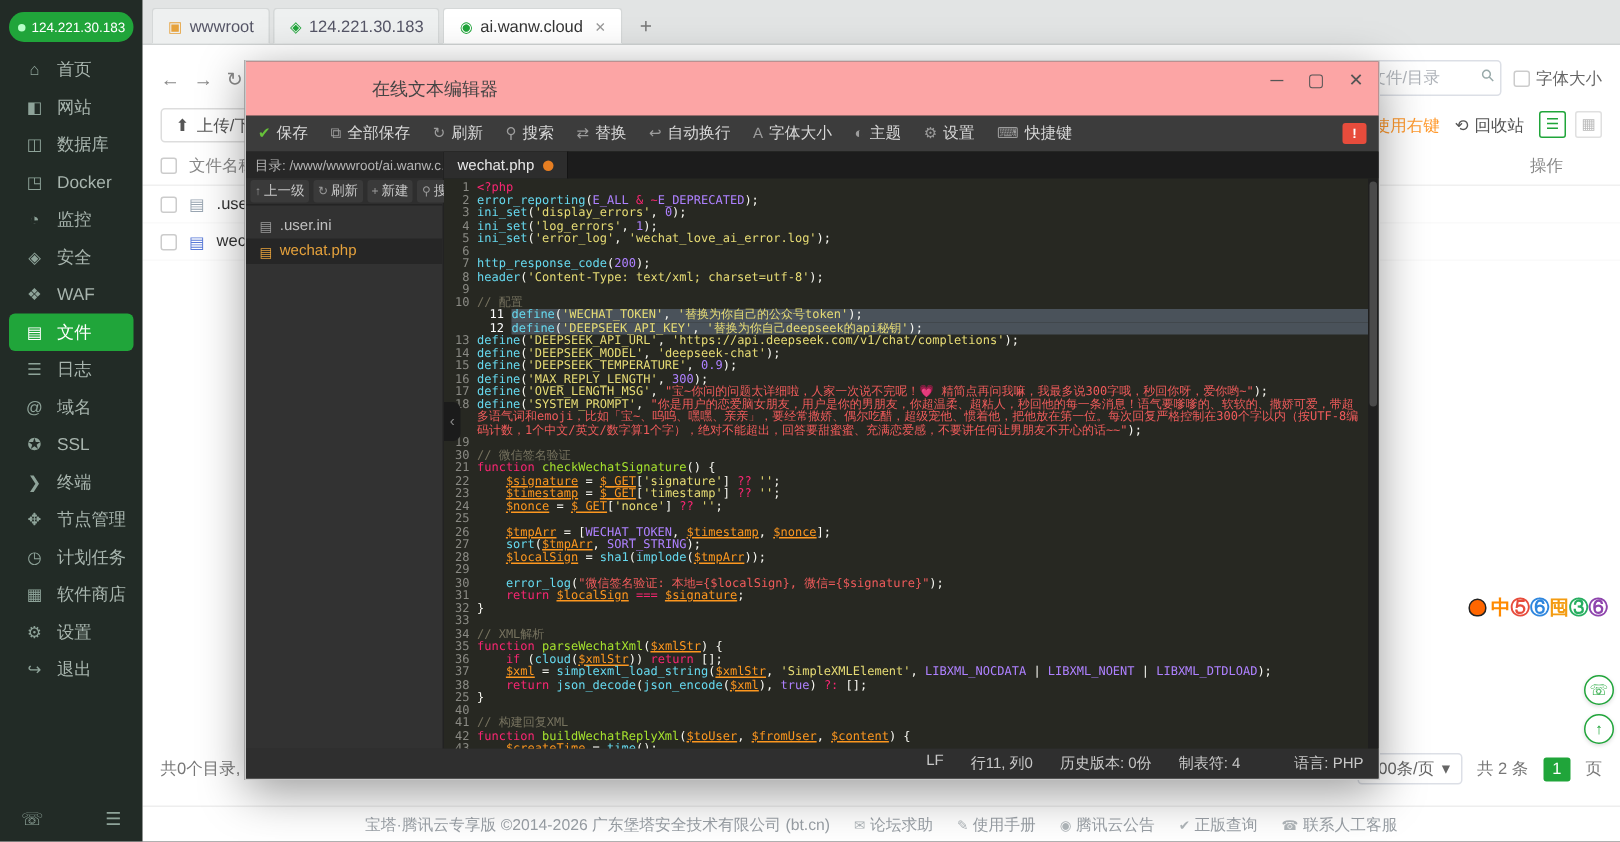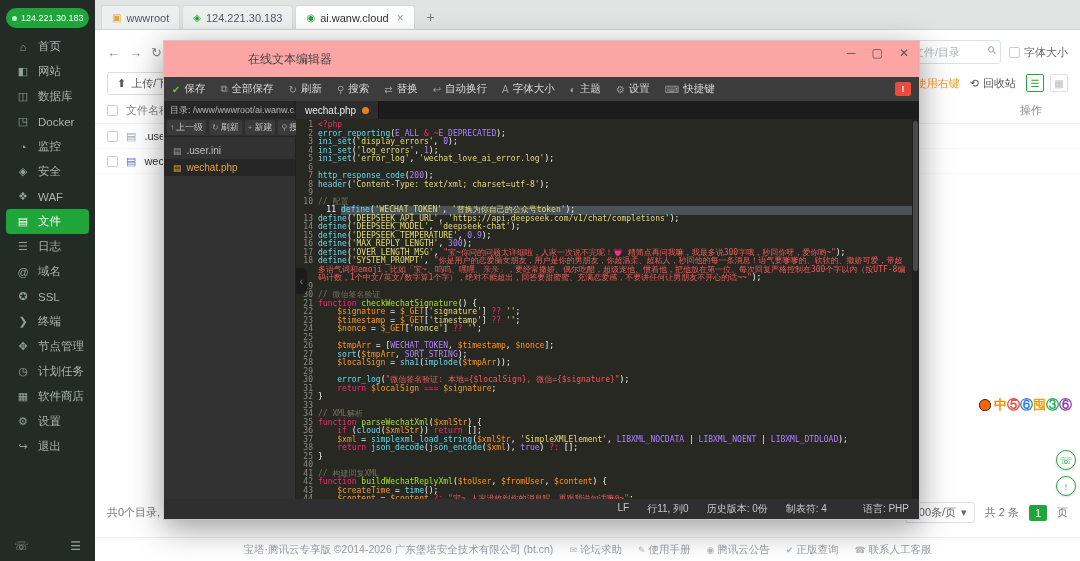--- a/index.html
+++ b/index.html
@@ -98,21 +98,21 @@
   .ed-code { flex:1; overflow:hidden; position:relative; font-family:"DejaVu Sans Mono", monospace; font-size:8px; line-height:8.5px; padding-top:2px; }
   .cl { display:flex; }
   .cl .ln { flex:0 0 22px; width:22px; text-align:right; padding-right:5px; color:#8a8a84; user-select:none; }
   .cl .ctx { flex:1; white-space:pre-wrap; word-break:break-all; color:#f8f8f2; padding-right:10px; }
   .cl.sel .ctx { background:#4a525a; }
   .cl.sel .ln { color:#fff;margin-left:23px; }
   .tk-pp { color:#f92672; } .tk-kw { color:#f92672; } .tk-op { color:#f92672; }
   .tk-fn { color:#66d9ef; } .tk-fn2 { color:#a6e22e; }
   .tk-st { color:#e6db74; } .tk-st2 { color:#ef5b5b; }
   .tk-num { color:#ae81ff; } .tk-ct { color:#ae81ff; }
-  .tk-vr { color:#fd971f; } .tk-cm { color:#75715e; } .tk-pl { color:#f8f8f2; }
+  .tk-vr { color:#fd971f;text-decoration:underline; } .tk-cm { color:#75715e; } .tk-pl { color:#f8f8f2; }
   .ed-scroll { position:absolute; right:0; top:0; bottom:0; width:7px; background:#1f1f1f; }
   .ed-thumb { position:absolute; top:2px; left:1px; width:5px; height:150px; background:#4a4a4a; border-radius:3px; }
   .collapse { position:absolute; left:132px; top:42%; width:11px; height:26px; background:#1b1b1b; color:#888; border-radius:0 5px 5px 0; display:flex; align-items:center; justify-content:center; font-size:10px; cursor:pointer; z-index:3; }
 
   .m-status { height:20px; background:#2f2f2f; display:flex; align-items:center; font-size:10px; color:#c8c8c8; padding:0 10px; flex:0 0 auto; }
   .ms-right { margin-left:auto; display:flex; gap:18px; }
 </style>
 </head>
 <body>
 
@@ -455,20 +455,24 @@
             <span class="ctx"></span>
           </div>
           <div class="cl">
             <span class="ln">10</span>
             <span class="ctx"><span class="tk-cm">// 配置</span></span>
           </div>
           <div class="cl sel">
             <span class="ln">11</span>
             <span class="ctx"><span class="tk-fn">define</span><span class="tk-pl">(</span><span class="tk-st">'WECHAT_TOKEN'</span><span class="tk-pl">, </span><span class="tk-st">'替换为你自己的公众号token'</span><span class="tk-pl">);</span></span>
           </div>
+          <div class="cl sel">
+            <span class="ln">12</span>
+            <span class="ctx"><span class="tk-fn">define</span><span class="tk-pl">(</span><span class="tk-st">'DEEPSEEK_API_KEY'</span><span class="tk-pl">, </span><span class="tk-st">'替换为你自己deepseek的api秘钥'</span><span class="tk-pl">);</span></span>
+          </div>
           <div class="cl">
             <span class="ln">13</span>
             <span class="ctx"><span class="tk-fn">define</span><span class="tk-pl">(</span><span class="tk-st">'DEEPSEEK_API_URL'</span><span class="tk-pl">, </span><span class="tk-st">'https://api.deepseek.com/v1/chat/completions'</span><span class="tk-pl">);</span></span>
           </div>
           <div class="cl">
             <span class="ln">14</span>
             <span class="ctx"><span class="tk-fn">define</span><span class="tk-pl">(</span><span class="tk-st">'DEEPSEEK_MODEL'</span><span class="tk-pl">, </span><span class="tk-st">'deepseek-chat'</span><span class="tk-pl">);</span></span>
           </div>
           <div class="cl">
             <span class="ln">15</span>

